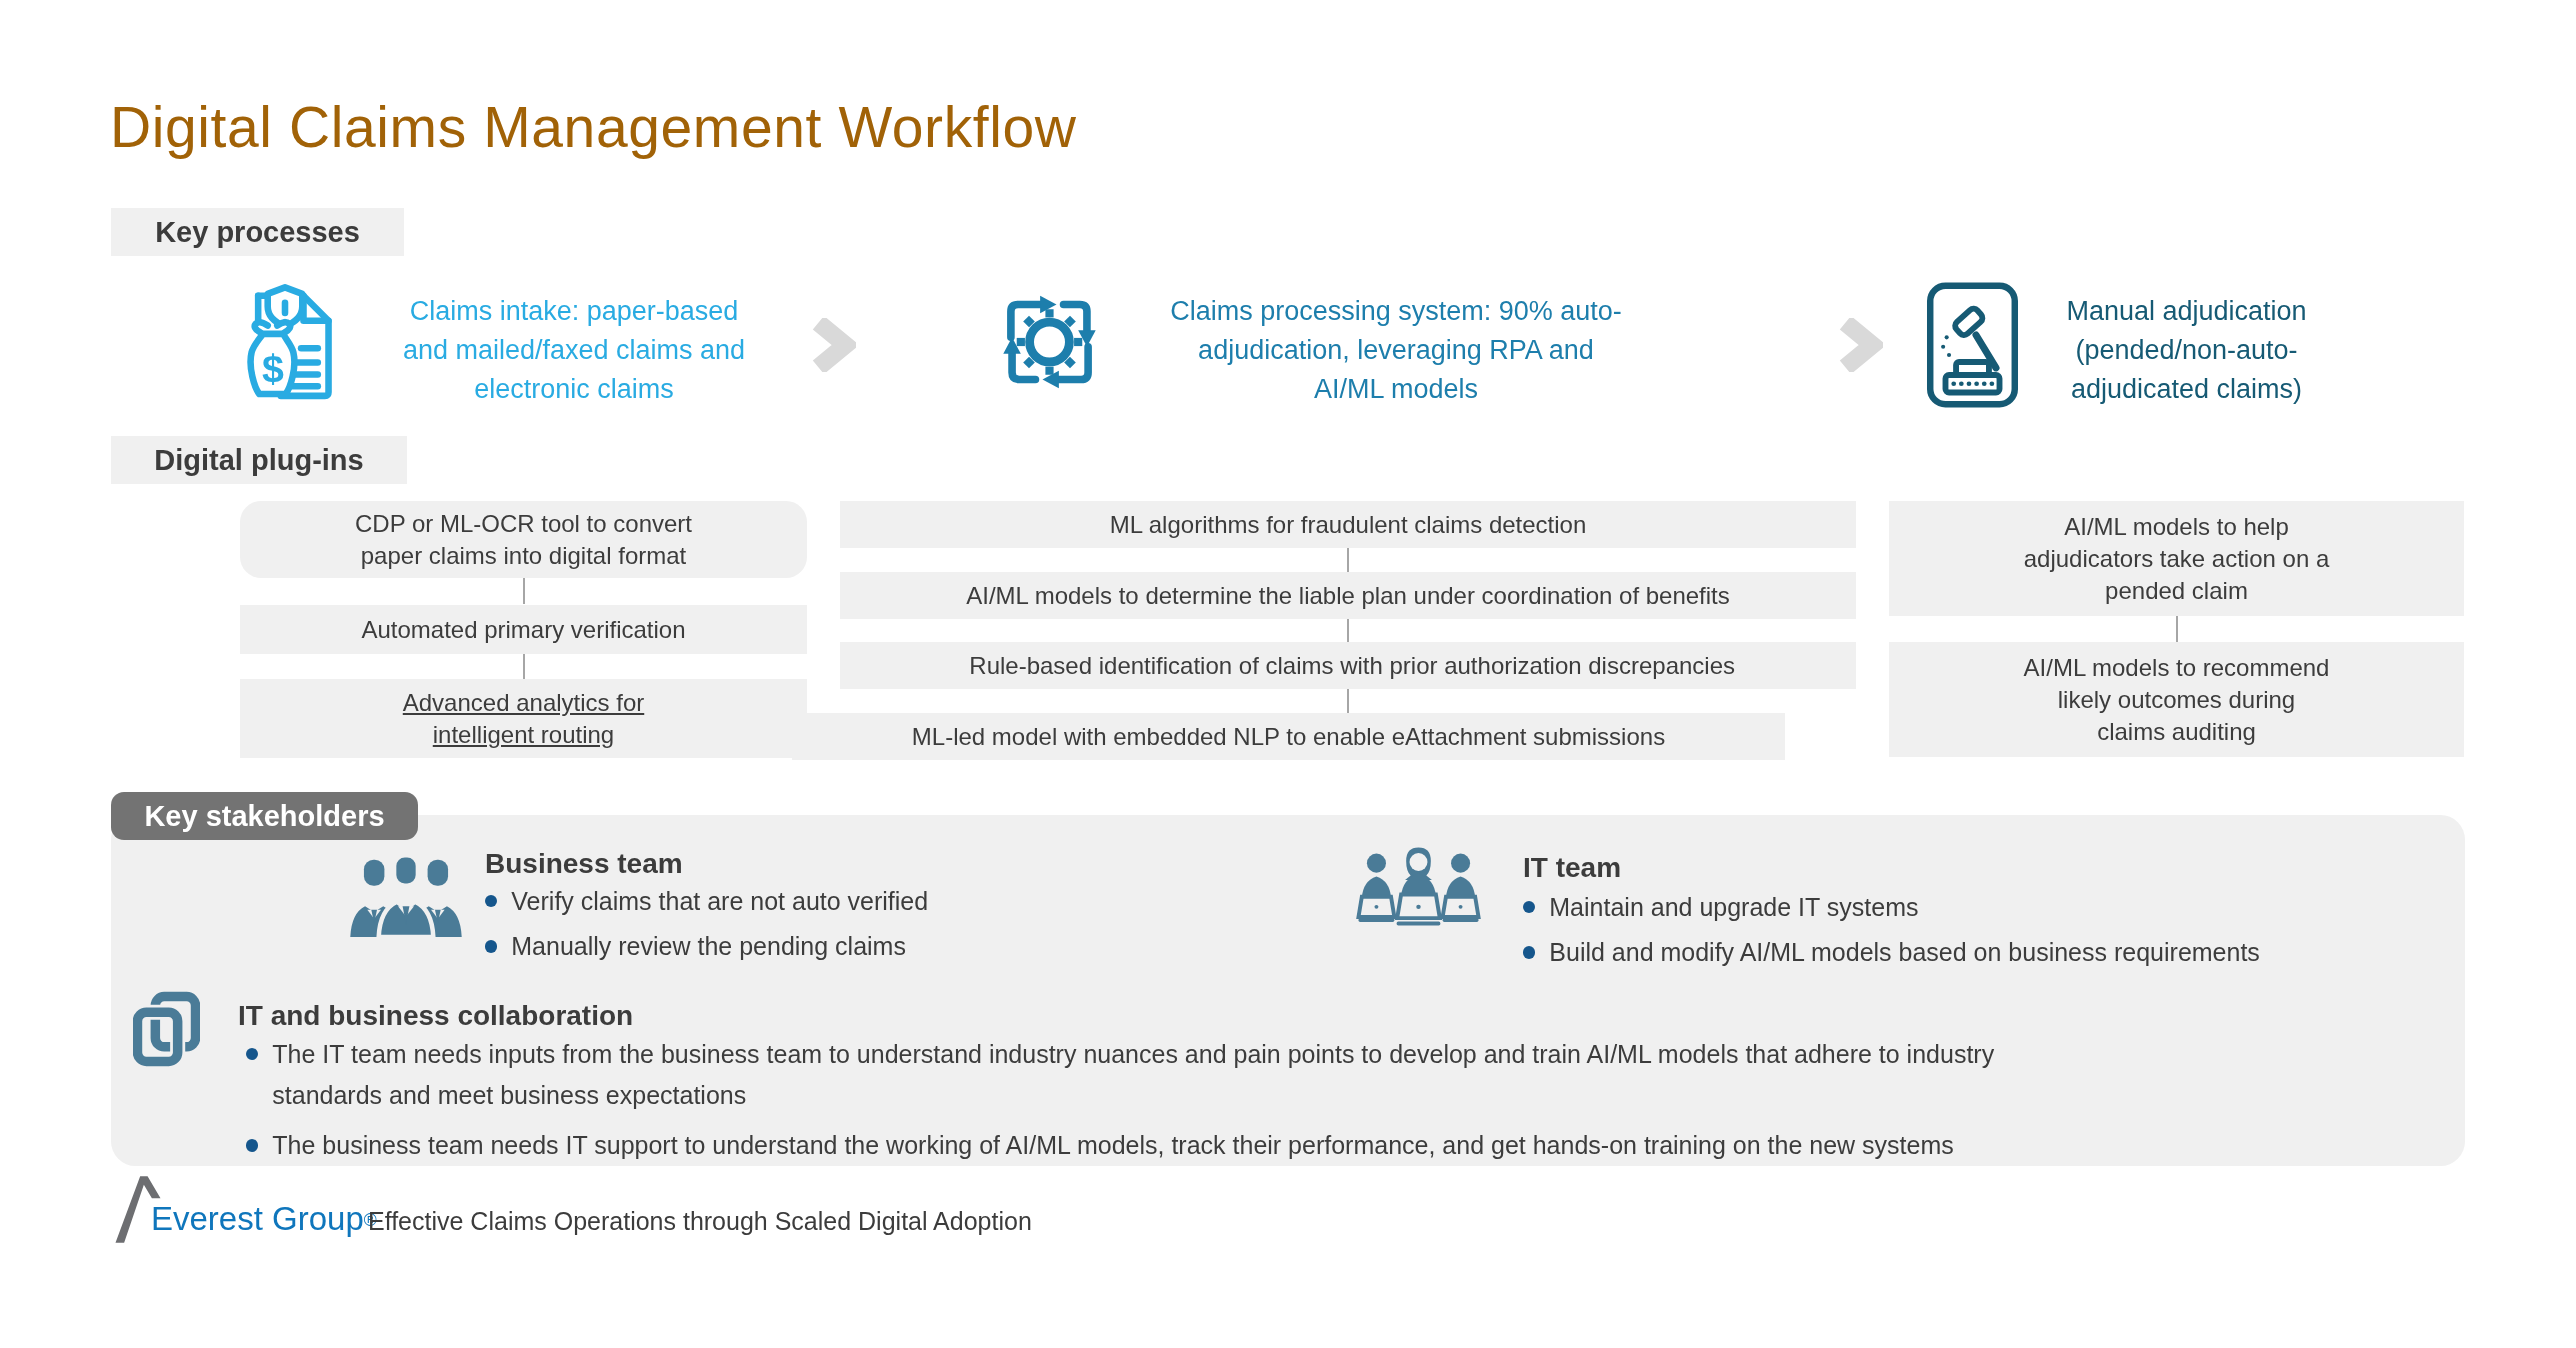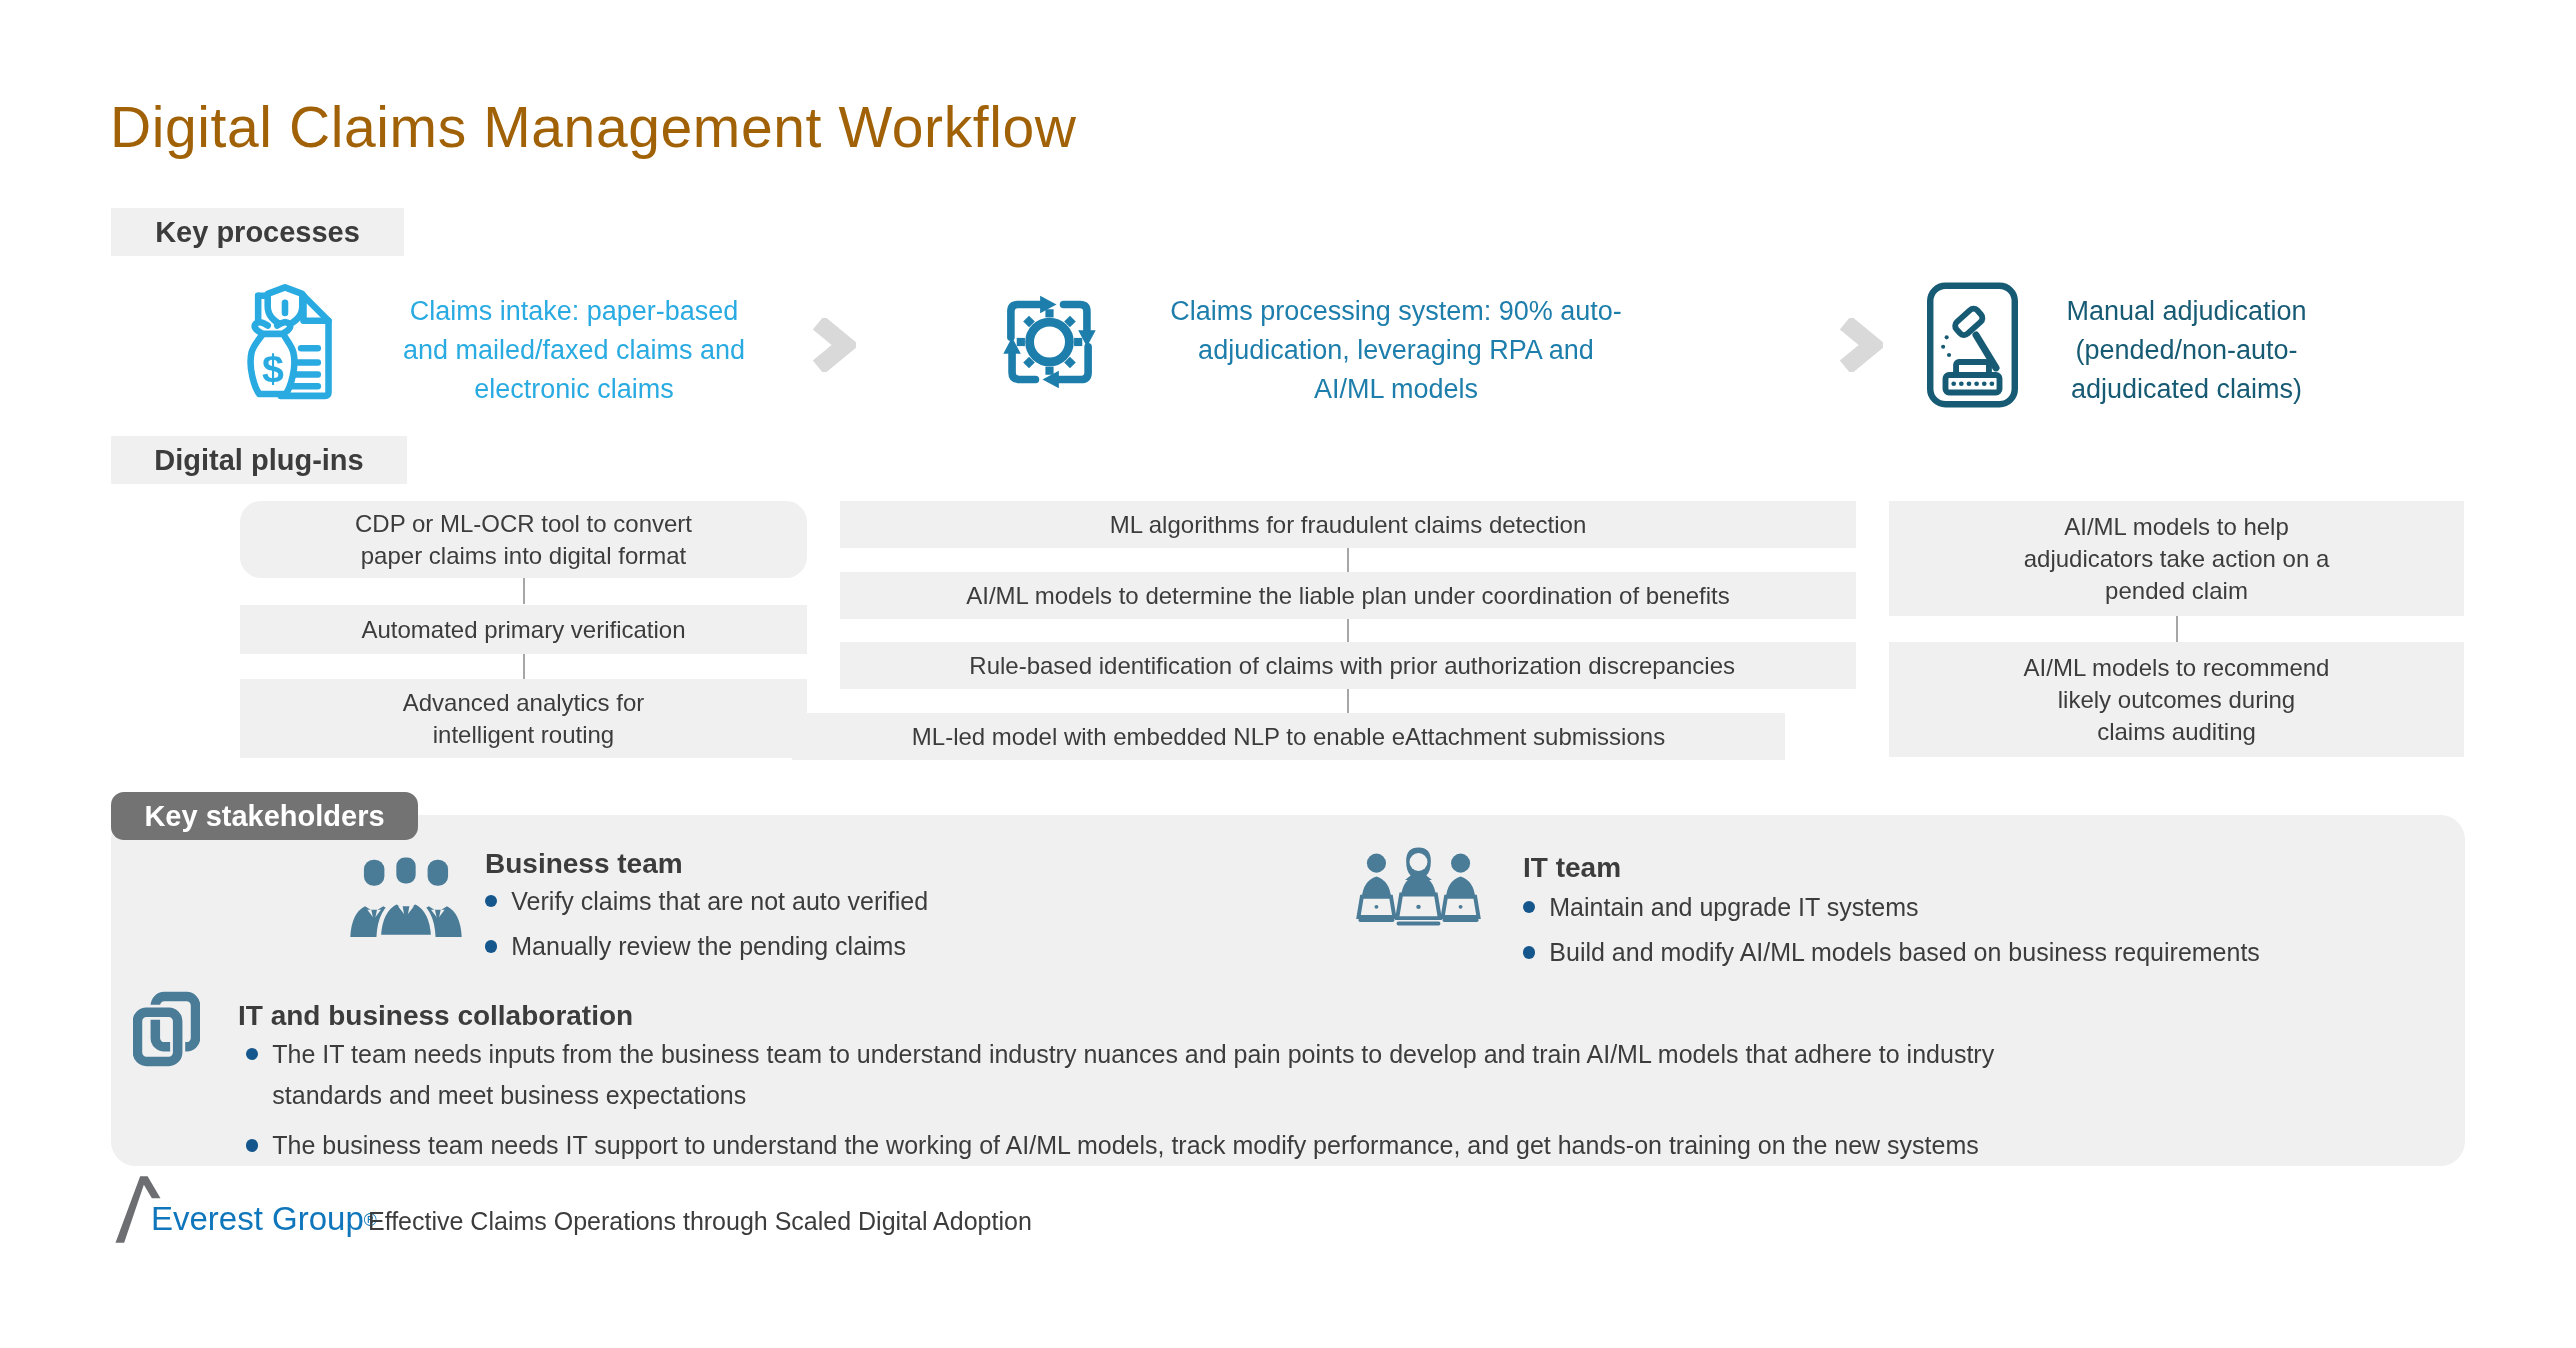--- a/index.html
+++ b/index.html
@@ -145,21 +145,21 @@
 
   <div class="abs step-text step3" style="left:2030px;top:292px;width:313px;">Manual adjudication
 (pended/non-auto-
 adjudicated claims)</div>
 
   <div class="abs plug-box" style="left:240px;top:501px;width:567px;height:77px;border-radius:21px;">CDP or ML-OCR tool to convert
 paper claims into digital format</div>
   <div class="abs connector" style="left:523px;top:578px;height:26px;"></div>
   <div class="abs plug-box" style="left:240px;top:605px;width:567px;height:49px;">Automated primary verification</div>
   <div class="abs connector" style="left:523px;top:654px;height:24.6px;"></div>
-  <div class="abs plug-box" style="left:240px;top:679px;width:567px;height:79px;">Advanced analytics for
+  <div class="abs plug-box" style="left:240px;top:679px;width:567px;height:79px;text-decoration:underline;">Advanced analytics for
 intelligent routing</div>
 
   <div class="abs plug-box" style="left:840px;top:501px;width:1016px;height:47px;">ML algorithms for fraudulent claims detection</div>
   <div class="abs connector" style="left:1347px;top:548px;height:24px;"></div>
   <div class="abs plug-box" style="left:840px;top:572px;width:1016px;height:47px;">AI/ML models to determine the liable plan under coordination of benefits</div>
   <div class="abs connector" style="left:1347px;top:619px;height:23.4px;"></div>
   <div class="abs plug-box" style="left:840px;top:642px;width:1016px;height:47px;padding-left:20px;">Rule-based identification of claims with prior authorization discrepancies</div>
   <div class="abs connector" style="left:1347px;top:689px;height:24px;"></div>
   <div class="abs plug-box" style="left:792px;top:713px;width:993px;height:47px;">ML-led model with embedded NLP to enable eAttachment submissions</div>
 
@@ -249,21 +249,21 @@
 
   <div class="abs group-heading" style="left:238px;top:1000px;">IT and business collaboration</div>
   <div class="abs bullets collab-bullets" style="left:246px;top:1034px;width:2184px;">
     <div class="bullet">
       <span class="bullet-dot"></span>
       <span class="bullet-text">The IT team needs inputs from the business team to understand industry nuances and pain points to develop and train AI/ML models that adhere to industry
 standards and meet business expectations</span>
     </div>
     <div class="bullet">
       <span class="bullet-dot"></span>
-      <span class="bullet-text">The business team needs IT support to understand the working of AI/ML models, track modify performance, and get hands-on training on the new systems</span>
+      <span class="bullet-text">The business team needs IT support to understand the working of AI/ML models, track their performance, and get hands-on training on the new systems</span>
     </div>
   </div>
 
   <div class="abs" style="left:114px;top:1170px;width:77px;height:74px;">
     <svg width="77" height="74" viewBox="0 0 120 120">
       <polygon points="0,118 40,10 52,10 73,46 59,46 46,24 14,118" fill="#6D6E71"></polygon>
     </svg>
   </div>
   <div class="abs" style="left:151px;top:1200px;">
     <span class="brand-text">Everest Group</span><span class="brand-reg">®</span>

